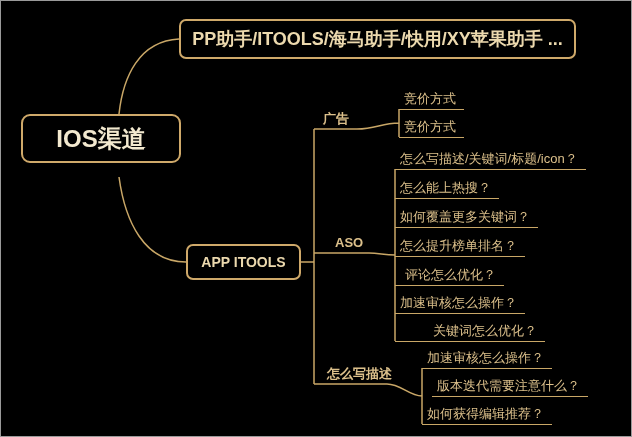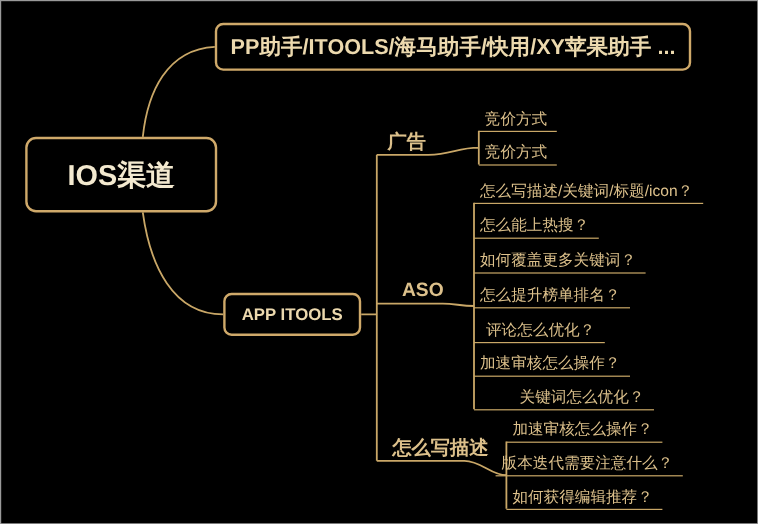--- a/index.html
+++ b/index.html
@@ -16,34 +16,34 @@
   .connector{stroke:var(--line);stroke-width:1.5;fill:none;}
   .node{position:absolute;box-sizing:border-box;white-space:nowrap;}
   .boxed{
     border:2px solid var(--box-border);
     border-radius:7px;
     background:var(--background);
     display:flex;align-items:center;justify-content:center;
     color:var(--node-text);
   }
   .root-node{
-    left:20px;top:113px;width:160px;height:63px;
+    left:20px;top:113px;width:160px;height:49px;
     font-size:24px;font-weight:600;color:var(--root-text);
     border-radius:9px;
   }
   .branch-top{
     left:178px;top:18px;width:397px;height:40px;
     font-size:18px;font-weight:bold;
   }
   .branch-appstore{
     left:185px;top:243px;width:115px;height:36px;
     font-size:14px;font-weight:bold;
   }
   .group-label{
-    font-size:16px;font-weight:bold;color:var(--text);
+    font-size:13px;font-weight:bold;color:var(--text);
     line-height:16px;padding:2px 8px 2px 4px;
   }
   .leaf{
     font-size:13px;color:var(--text);
     line-height:16px;padding:2px 8px 2px 5px;
     border-bottom:1.5px solid var(--line);
   }
   
   .lbl-ads{left:318px;top:108px;}
   .lbl-aso{left:330px;top:232px;}
@@ -54,21 +54,21 @@
   
   .aso-0{left:394px;top:148px;}
   .aso-1{left:394px;top:177px;}
   .aso-2{left:394px;top:206px;}
   .aso-3{left:394px;top:235px;}
   .aso-4{left:394px;top:264px;padding-left:10px;}
   .aso-5{left:394px;top:292px;}
   .aso-6{left:394px;top:320px;padding-left:38px;}
   
   .oth-0{left:421px;top:347px;}
-  .oth-1{left:412px;top:375px;}
+  .oth-1{left:431px;top:375px;}
   .oth-2{left:421px;top:403px;}
 </style>
 </head>
 <body>
 
 <div class="canvas">
 
   <svg class="connectors" viewBox="0 0 632 437" aria-hidden="true">
 
     <path class="connector" d="M 118 113 C 122 76 138 40 178 38"></path>

